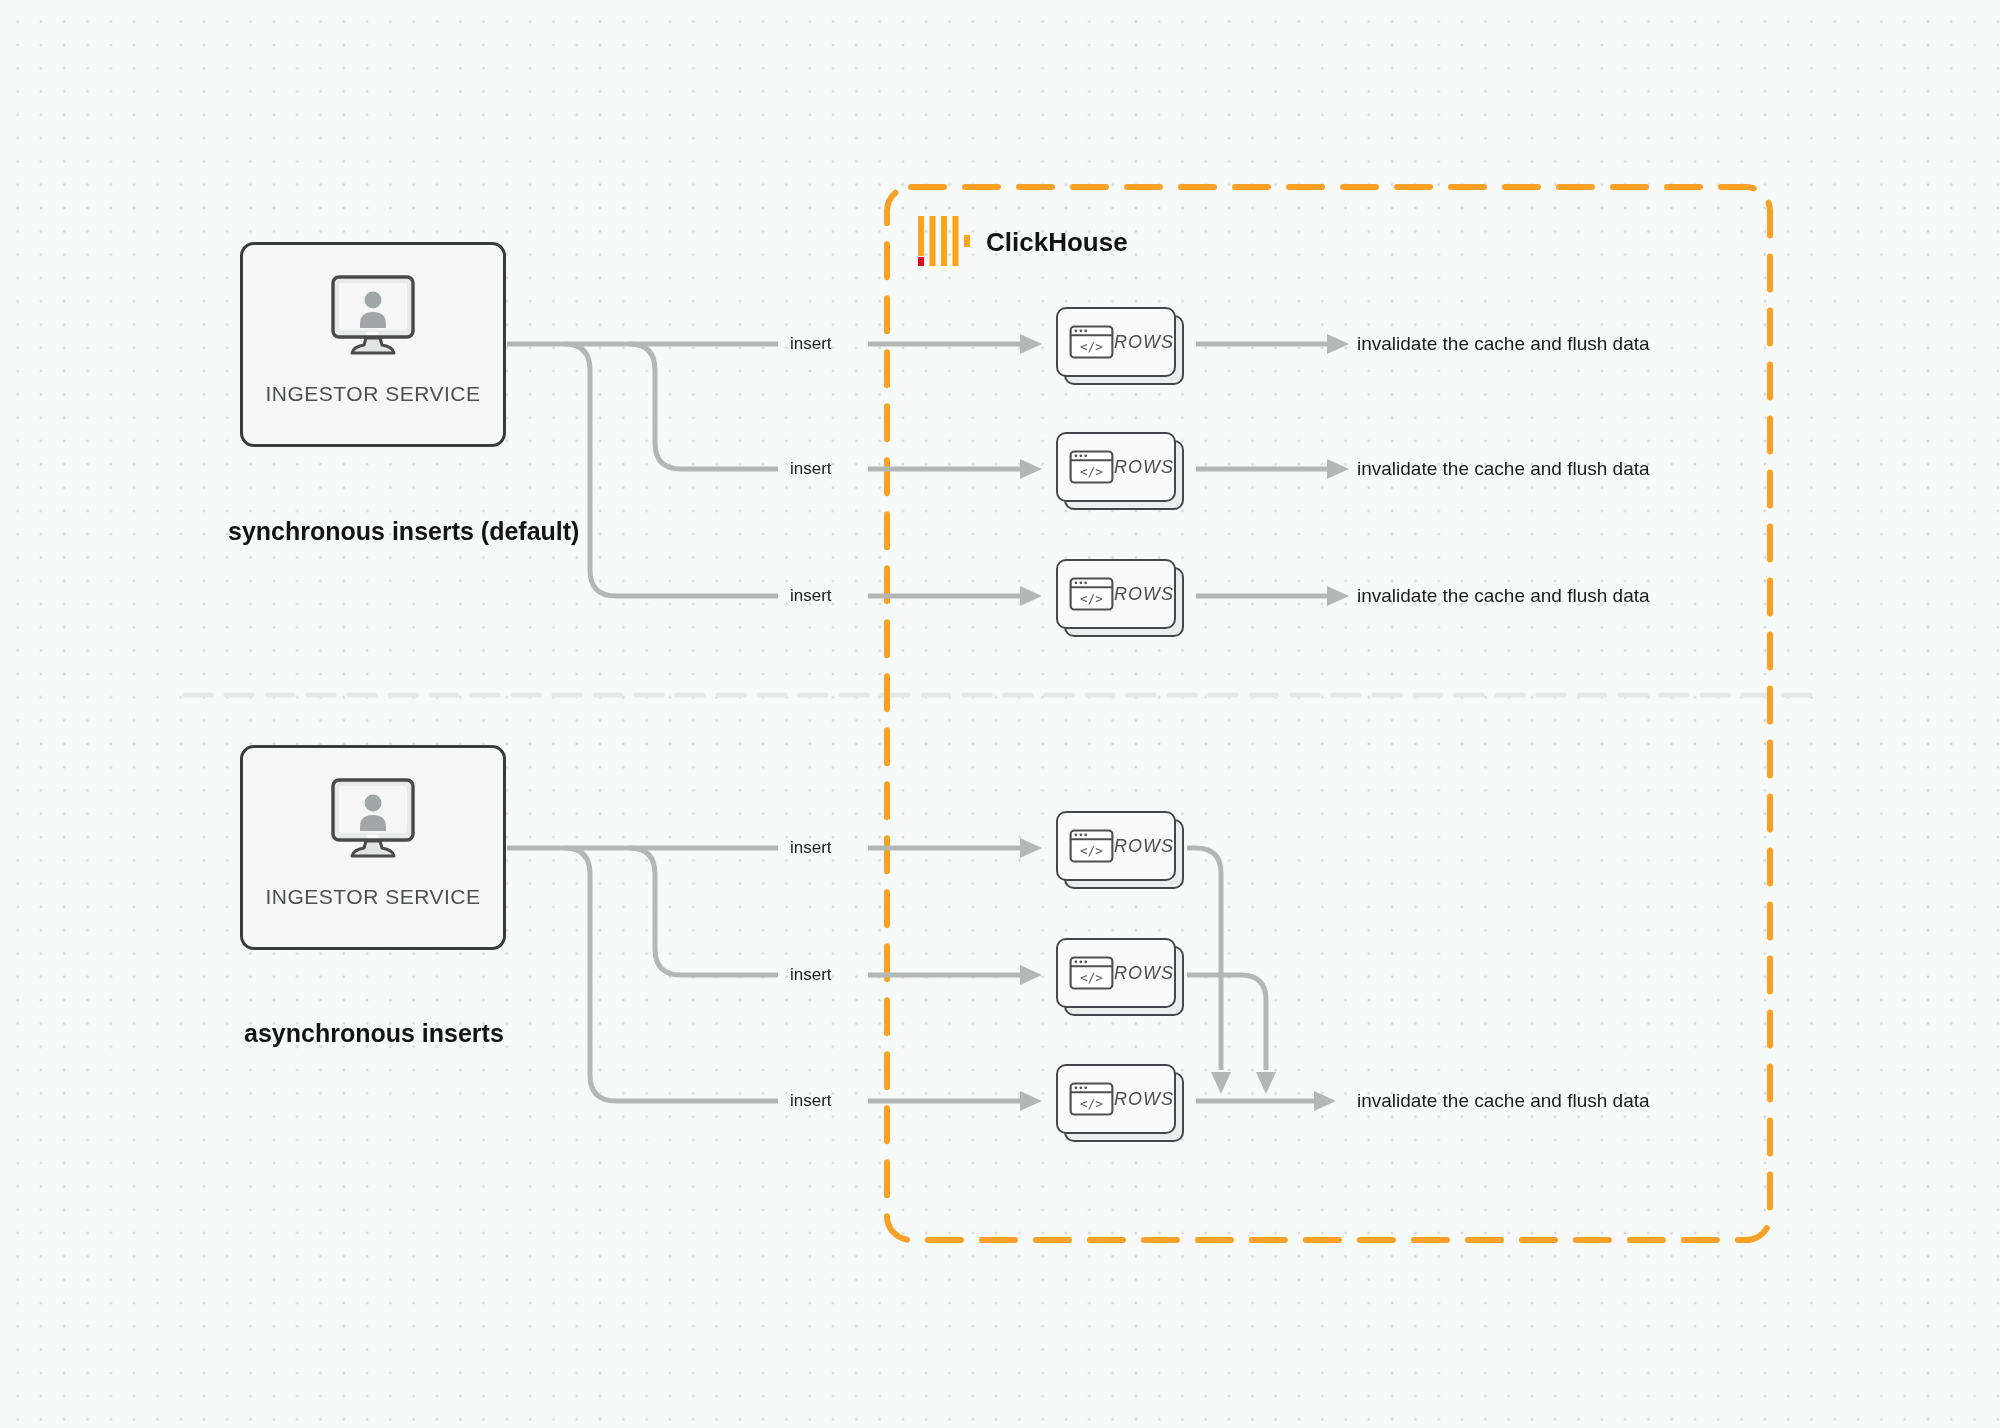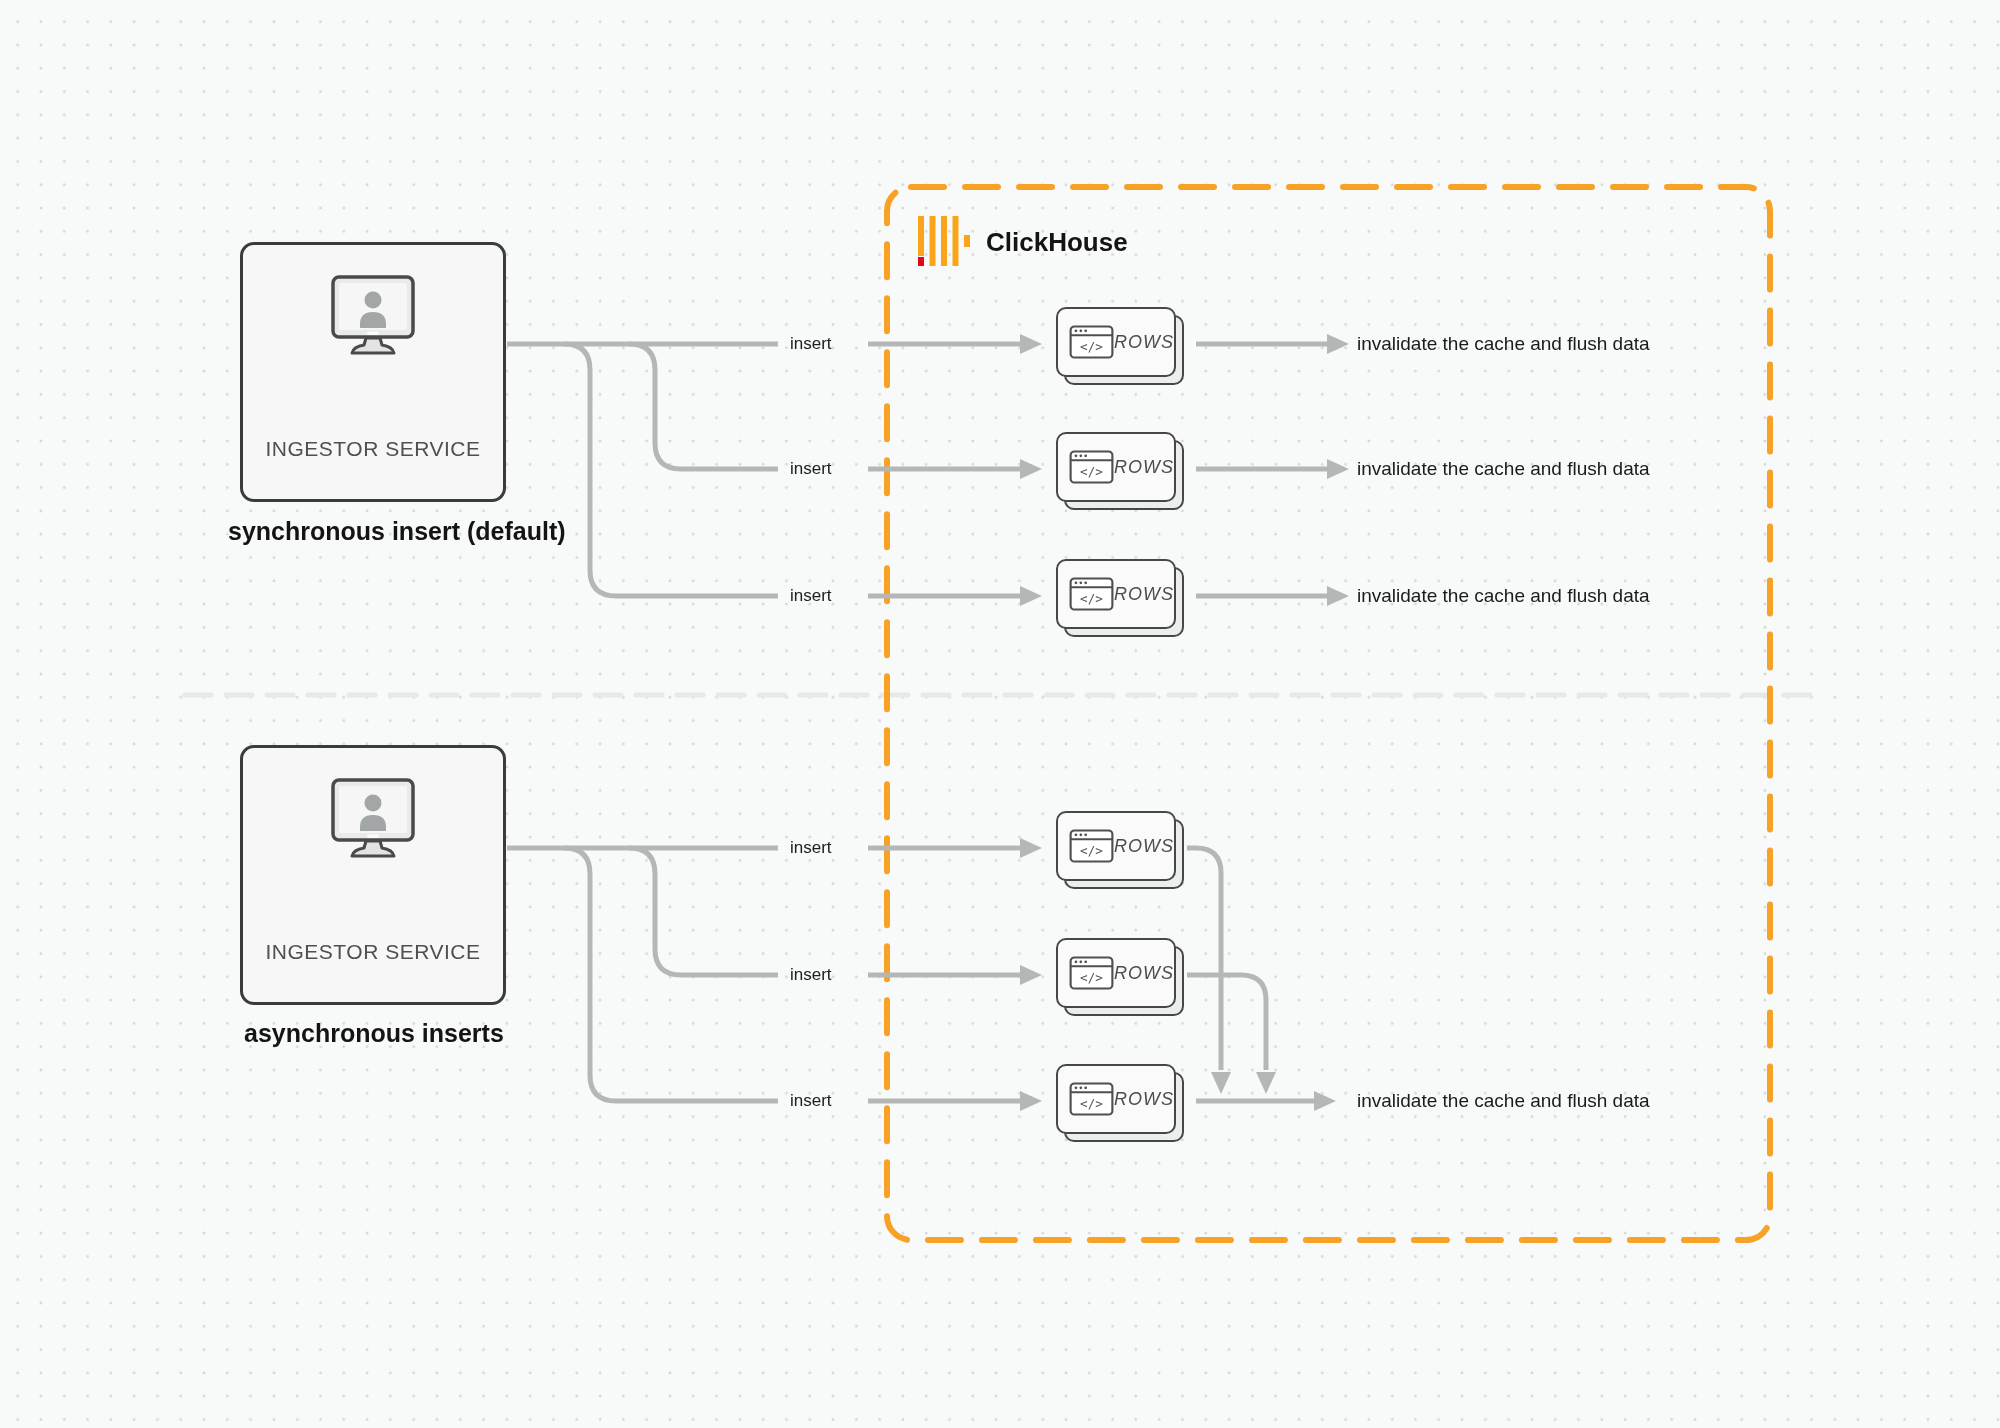--- a/index.html
+++ b/index.html
@@ -14,21 +14,21 @@
     background-color:#f8f9f9;
     background-image:radial-gradient(circle,#d6d8d8 1.4px,transparent 1.6px);
     background-size:23.3px 23.3px;
     background-position:6px 10px;
     text-decoration:underline;
   }
   svg.layer{position:absolute;left:0;top:0;pointer-events:none;}
   .abs{position:absolute;}
   
   .service-box{
-    position:absolute;width:266px;height:260px;
+    position:absolute;width:266px;height:205px;
     background:#f6f7f6;border:3px solid #3a3b3c;border-radius:14px;
     box-sizing:border-box;
   }
   .service-box .monitor{position:absolute;left:50%;top:28px;transform:translateX(-50%);}
   .service-label{
     position:absolute;left:0;right:0;bottom:38px;
     text-align:center;font-size:21px;letter-spacing:.5px;color:#4e5050;
   }
   
   .caption{
@@ -142,21 +142,21 @@
       <rect x="10" y="4" width="80" height="60" rx="6" fill="#e9eaea" stroke="#4a4a4b" stroke-width="3.5"></rect>
       <rect x="16" y="10" width="68" height="47" rx="2" fill="#f6f6f6"></rect>
       <circle cx="50" cy="27" r="8.5" fill="#a2a6a6"></circle>
       <path d="M37 55 L37 51 Q37 39 50 39 Q63 39 63 51 L63 55 Z" fill="#a2a6a6"></path>
       <rect x="44" y="58.5" width="12" height="3.5" rx="1.75" fill="#fbfbfb"></rect>
       <path d="M43 65 L57 65 L59 72 C66 73 70 76 71 80 L29 80 C30 76 34 73 41 72 Z" fill="#e2e3e3" stroke="#4a4a4b" stroke-width="3" stroke-linejoin="round"></path>
     </svg>
     <div class="service-label">INGESTOR SERVICE</div>
   </div>
 
-  <div class="caption" style="left:228px;top:515px;">synchronous insert (default)</div>
+  <div class="caption" style="left:228px;top:515px;">synchronous inserts (default)</div>
   <div class="caption" style="left:244px;top:1009px;margin-top:8px;">asynchronous inserts</div>
 
   <div class="insert-label" style="left:790px;top:328px;">insert</div>
   <div class="insert-label" style="left:790px;top:453px;">insert</div>
   <div class="insert-label" style="left:790px;top:580px;">insert</div>
   <div class="insert-label" style="left:790px;top:832px;">insert</div>
   <div class="insert-label" style="left:790px;top:959px;">insert</div>
   <div class="insert-label" style="left:790px;top:1085px;">insert</div>
 
   <div class="rows-icon" style="left:1056px;top:307px;">

